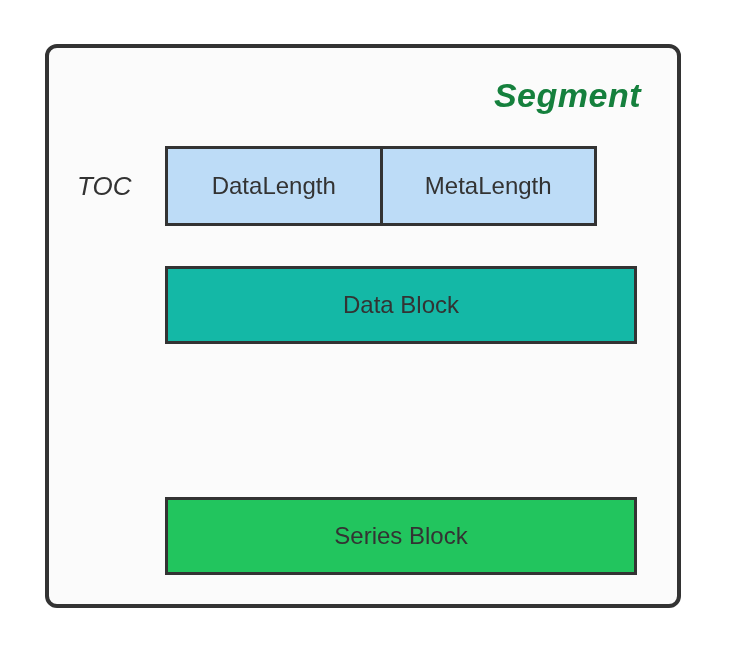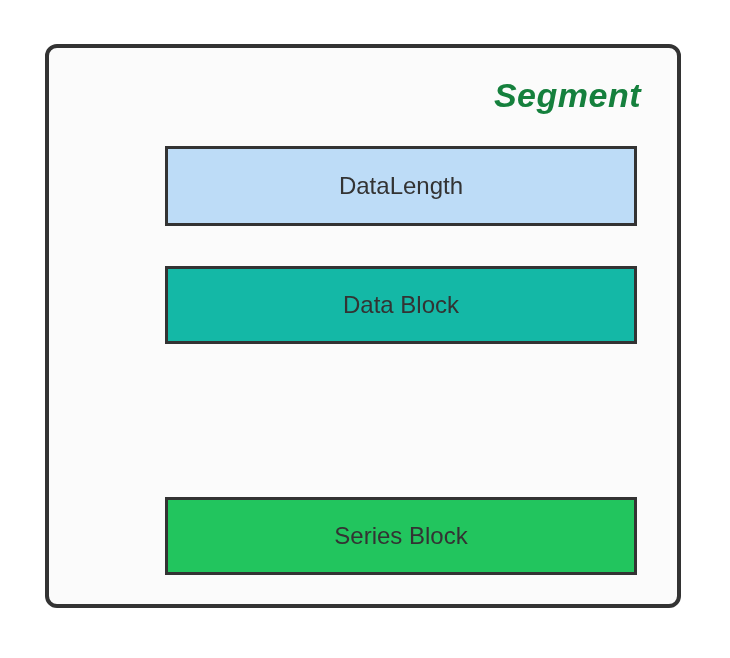--- a/index.html
+++ b/index.html
@@ -47,21 +47,21 @@
     display: flex;
     align-items: center;
     font-size: 26px;
     font-style: italic;
     color: #333333;
   }
   .toc-row {
     position: absolute;
     left: 116px;
     top: 98px;
-    width: 472px;
+    width: 432px;
     height: 80px;
     display: flex;
   }
   .toc-cell {
     flex: 1;
     box-sizing: border-box;
     border: 3px solid #333333;
     display: flex;
     align-items: center;
     justify-content: center;
@@ -87,24 +87,28 @@
   .block-series { top: 449px; }
 </style>
 </head>
 <body>
 
 <div class="stage">
   <div class="outer-box">
 
     <div class="diagram-title">Segment</div>
 
+    <div class="toc-label">TOC</div>
 
     <div class="toc-row">
       <div class="toc-cell" style="background-color: rgb(189, 220, 247);">
         <span>DataLength</span>
+      </div>
+      <div class="toc-cell" style="background-color: rgb(189, 220, 247);">
+        <span>MetaLength</span>
       </div>
     </div>
 
     <div class="block block-data" style="background-color: #14b8a6;">
       <span>Data Block</span>
     </div>
 
 
     <div class="block block-series" style="background-color: #22c55e;">
       <span>Series Block</span>

